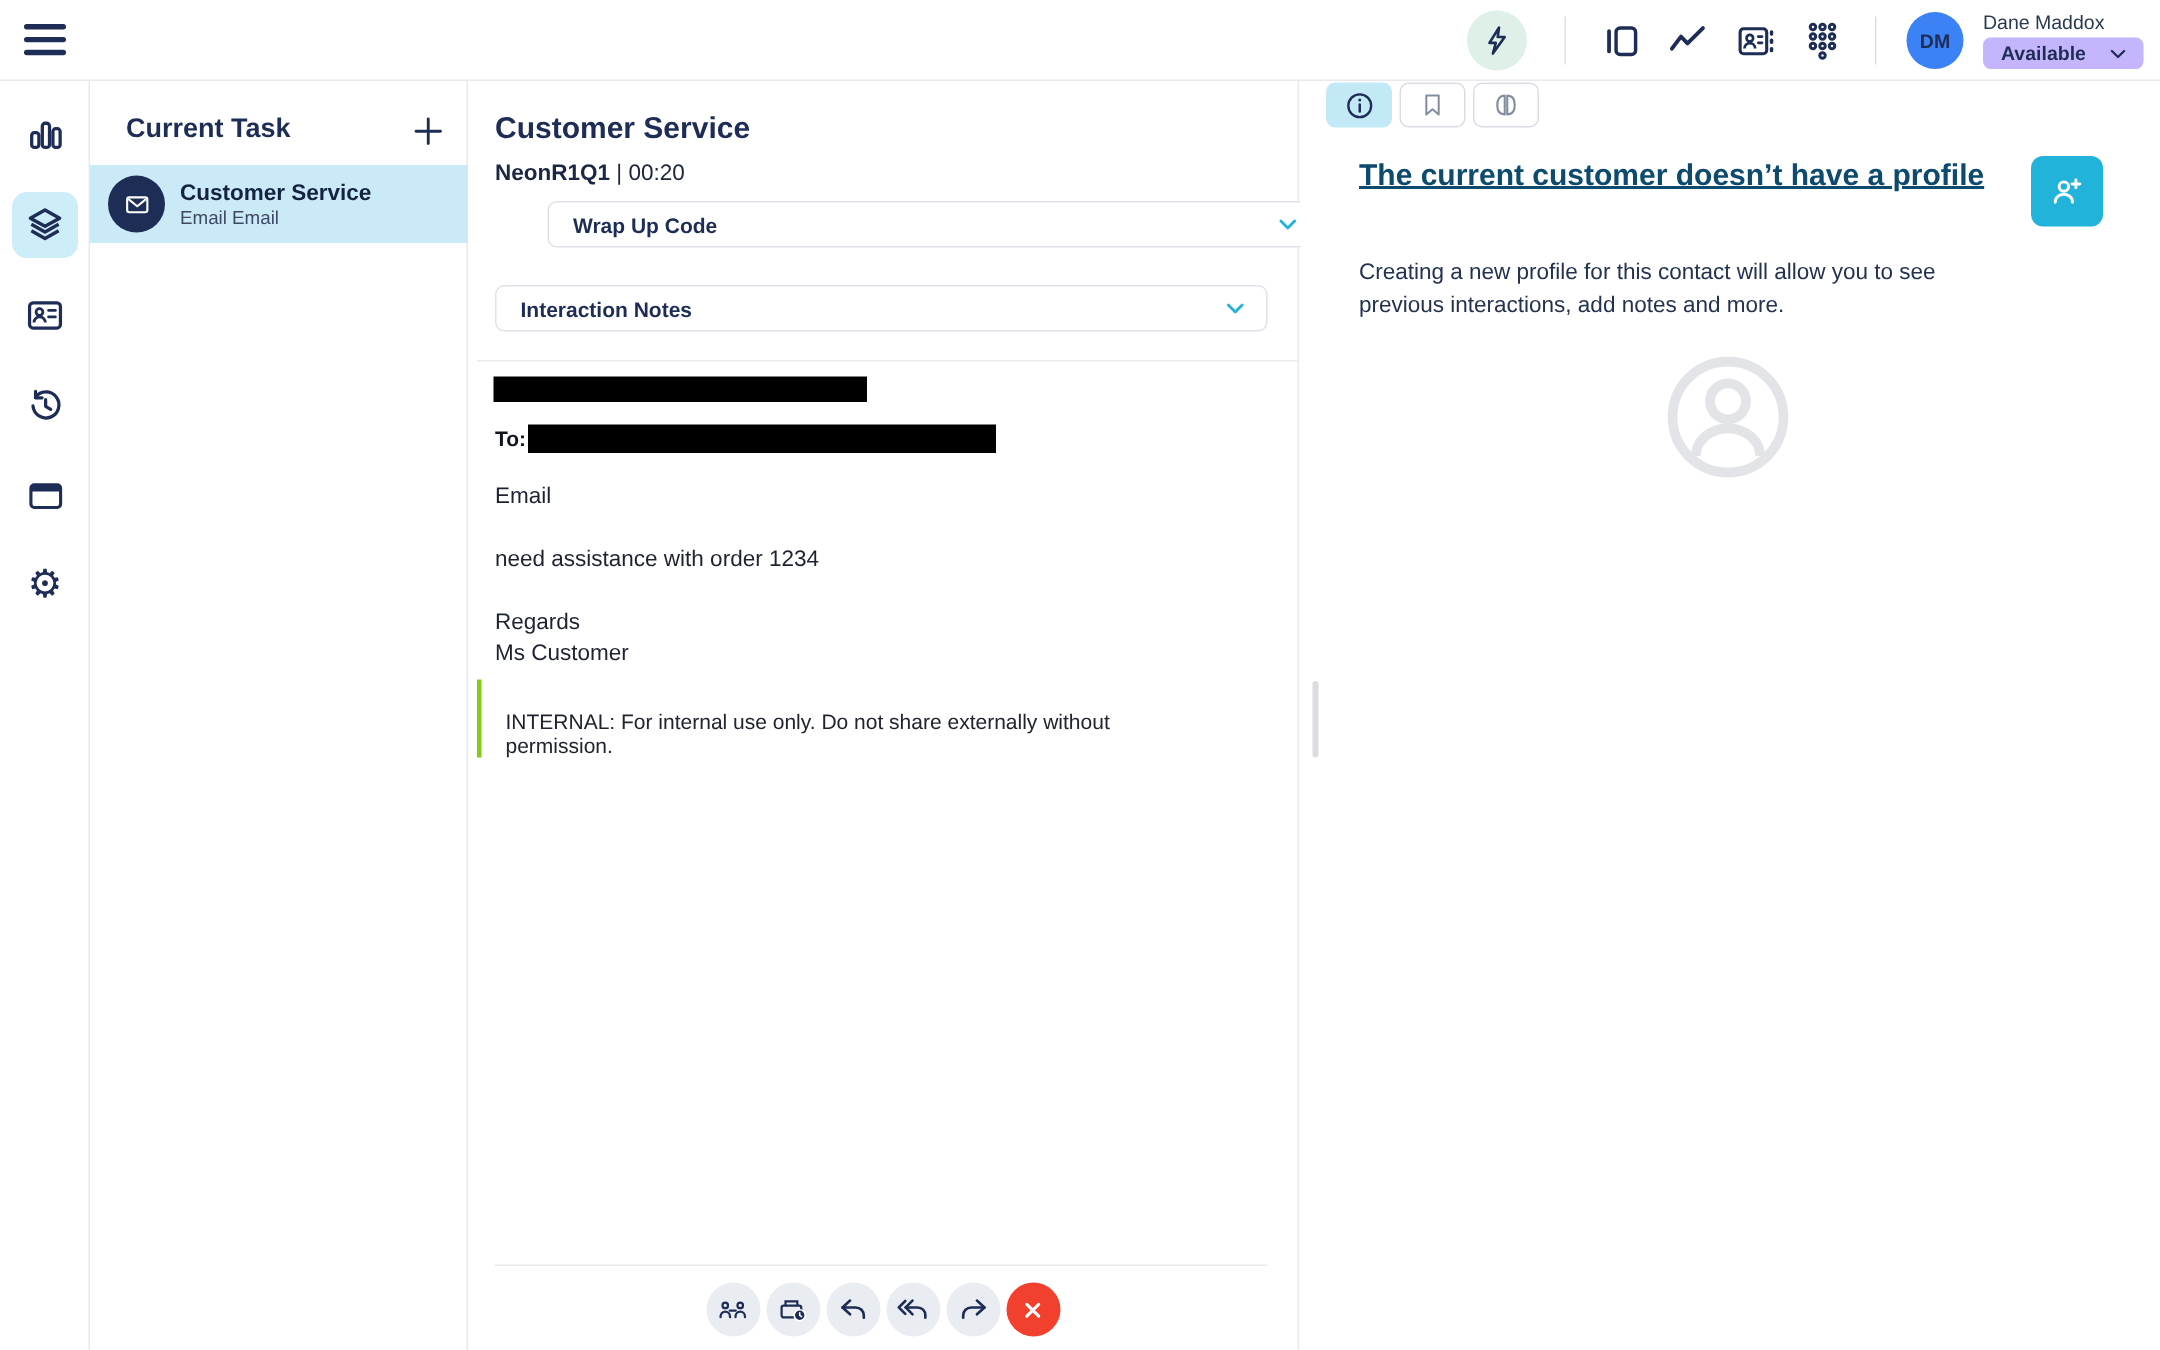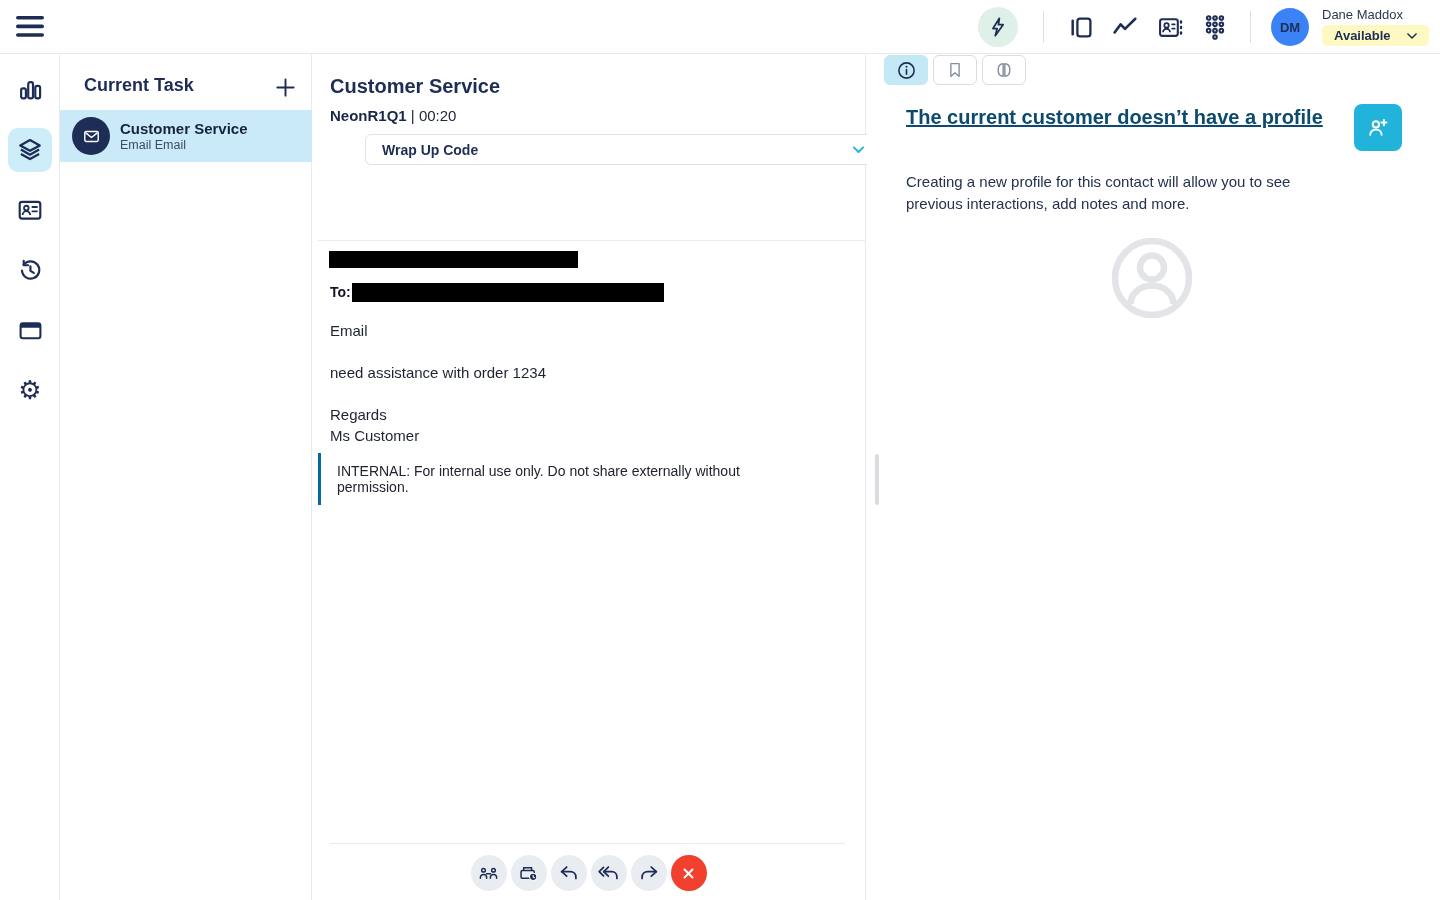--- a/index.html
+++ b/index.html
@@ -10,21 +10,21 @@
   
   .topbar { position:absolute; left:0; top:0; width:1440px; height:54px; background:#fff; border-bottom:1px solid #e7e9ed; z-index:5; }
   .hamburger { position:absolute; left:16px; top:15px; width:28px; height:23px; background:none; border:none; cursor:pointer; }
   .quick-btn { position:absolute; left:978px; top:7px; width:40px; height:40px; border-radius:50%; background:#def0e8; border:none; display:flex; align-items:center; justify-content:center; cursor:pointer; }
   .tb-div { position:absolute; top:11px; width:1px; height:32px; background:#dcdfe5; }
   .tb-div1 { left:1043px; } .tb-div2 { left:1250px; }
   .tb-icon { position:absolute; top:11px; width:34px; height:32px; background:none; border:none; display:flex; align-items:center; justify-content:center; cursor:pointer; }
   .tb-panels { left:1063px; } .tb-chart { left:1108px; } .tb-card { left:1153px; } .tb-dialpad { left:1198px; }
   .avatar { position:absolute; left:1271px; top:8px; width:38px; height:38px; border-radius:50%; background:#3b82f6; border:none; display:flex; align-items:center; justify-content:center; font-size:13px; font-weight:bold; color:#1e2d55; cursor:pointer; }
   .user-name { position:absolute; left:1322px; top:7px; font-size:13px; color:#2a3950; }
-  .status-pill { position:absolute; left:1322px; top:25px; height:21px; min-width:96px; background:#fef9c3; border:none; border-radius:5px; display:flex; align-items:center; gap:14px; padding:0 10px 0 12px; cursor:pointer; }
+  .status-pill { position:absolute; left:1322px; top:25px; height:21px; min-width:96px; background:#c4b5fd; border:none; border-radius:5px; display:flex; align-items:center; gap:14px; padding:0 10px 0 12px; cursor:pointer; }
   .status-pill span { font-size:13px; font-weight:bold; color:#1e2d55; }
 
   
   .rail { position:absolute; left:0; top:54px; width:60px; height:846px; border-right:1px solid #e8eaee; background:#fff; }
   .rail-btn { position:absolute; left:8px; width:44px; height:44px; border:none; background:none; border-radius:10px; display:flex; align-items:center; justify-content:center; cursor:pointer; }
   .rail-btn.active { background:#cdedf9; }
   .gear-glyph { font-family:"DejaVu Sans", sans-serif; font-size:26px; line-height:1; color:#1e2d55; }
 
   
   .tasks { position:absolute; left:60px; top:54px; width:252px; height:846px; border-right:1px solid #e8eaee; background:#fff; }
@@ -43,21 +43,21 @@
   .accordion { position:absolute; left:18px; width:515px; height:31px; border:1px solid #dfe3e9; border-radius:6px; background:#fff; display:flex; align-items:center; justify-content:space-between; padding:0 12px 0 16px; cursor:pointer; }
   .acc1 { top:80px;margin-left:35px; } .acc2 { top:136px; }
   .accordion .lbl { font-size:14px; font-weight:bold; color:#1e2d55; }
   .hdiv { position:absolute; left:6px; top:186px; width:548px; height:1px; background:#eaecef; }
   .redact { position:absolute; background:#000; }
   .redact-subject { left:17px; top:197px; width:249px; height:17px; }
   .to-label { position:absolute; left:18px; top:230px; font-size:14px; font-weight:bold; color:#10151f; }
   .redact-recipient { left:40px; top:229px; width:312px; height:19px; }
   .mail-line { position:absolute; left:18px; font-size:15px; color:#1d2330; }
   .ml-1 { top:268px; } .ml-2 { top:310px; } .ml-3 { top:352px; } .ml-4 { top:373px; }
-  .internal { position:absolute; left:6px; top:399px; width:484px; height:52px; border-left:3px solid #0369a1; display:flex; align-items:center; }
+  .internal { position:absolute; left:6px; top:399px; width:484px; height:52px; border-left:3px solid #84cc16; display:flex; align-items:flex-end; }
   .internal .txt { font-size:14px; color:#20242e; padding-left:16px; }
   .bottom-div { position:absolute; left:18px; top:789px; width:515px; height:1px; background:#e8eaee; }
   .toolbar { position:absolute; left:0; top:801px; width:100%; display:flex; justify-content:center; gap:4px; }
   .tool-btn { width:36px; height:36px; border-radius:50%; border:none; background:#e9ecf1; display:flex; align-items:center; justify-content:center; cursor:pointer; }
   .tool-btn.danger { background:#f2402e; }
 
   
   .right { position:absolute; left:867px; top:54px; width:573px; height:846px; background:#fff; }
   .r-scroll-thumb { position:absolute; left:8px; top:400px; width:4px; height:51px; background:#dadce0; border-radius:2px; cursor:pointer; }
   .tabs { position:absolute; left:17px; top:1px; display:flex; gap:5px; }
@@ -253,20 +253,28 @@
     </div>
 
     <div class="accordion acc1">
       <span class="lbl">Wrap Up Code</span>
       <span>
         <svg width="17" height="17" viewBox="0 0 24 24">
             <path d="M5.5 9 l6.5 6.5 L18.5 9" fill="none" stroke="#22b3da" stroke-width="2.6" stroke-linecap="round" stroke-linejoin="round"></path>
           </svg>
       </span>
     </div>
+    <div class="accordion acc2">
+      <span class="lbl">Interaction Notes</span>
+      <span>
+        <svg width="17" height="17" viewBox="0 0 24 24">
+            <path d="M5.5 9 l6.5 6.5 L18.5 9" fill="none" stroke="#22b3da" stroke-width="2.6" stroke-linecap="round" stroke-linejoin="round"></path>
+          </svg>
+      </span>
+    </div>
 
     <div class="hdiv"></div>
 
     <div class="redact redact-subject"></div>
     <div class="to-label">To:</div>
     <div class="redact redact-recipient"></div>
 
     <div class="mail-line ml-1">Email</div>
     <div class="mail-line ml-2">need assistance with order 1234</div>
     <div class="mail-line ml-3">Regards</div>

